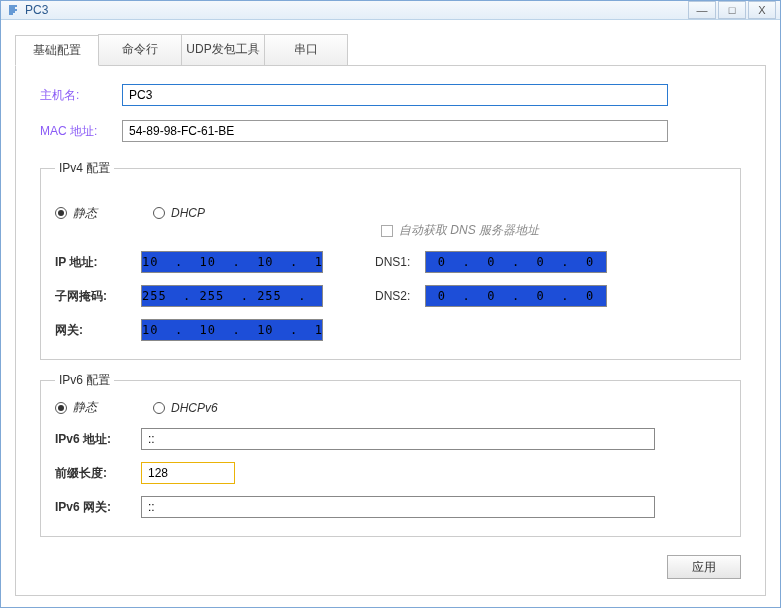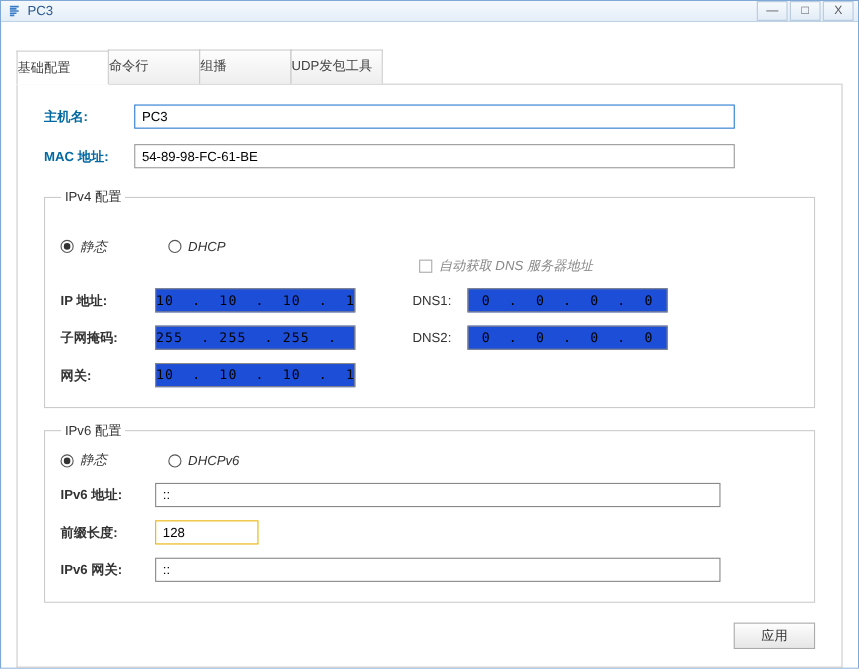--- a/index.html
+++ b/index.html
@@ -9,21 +9,20 @@
       color: #333;
       background: #fff;
     }
     .window {
       width: 781px;
       height: 608px;
       border: 1px solid #7fa8d6;
       display: flex;
       flex-direction: column;
       background: #fff;
-      gap: 11px;
     }
     .titlebar {
       height: 26px;
       background: linear-gradient(to bottom, #f4f8fc 0%, #e4eef8 100%);
       border-bottom: 1px solid #bcd3e8;
       display: flex;
       align-items: center;
       padding: 0 4px;
     }
     .titlebar-icon {
@@ -61,21 +60,21 @@
       display: flex;
       flex-direction: column;
     }
     .tabs {
       display: flex;
       border-bottom: 1px solid #ccc;
     }
     .tab {
       padding: 6px 0;
       width: 84px;
-      text-align: left;
+      text-align: center;
       border: 1px solid #ccc;
       border-bottom: none;
       background: linear-gradient(to bottom, #fdfdfd, #eeeeee);
       margin-right: -1px;
       cursor: pointer;
       color: #444;
     }
     .tab.active {
       background: #fff;
       position: relative;
@@ -90,22 +89,21 @@
       display: flex;
       flex-direction: column;
     }
     .row {
       display: flex;
       align-items: center;
       margin-bottom: 14px;
     }
     .label {
       width: 82px;
-      color: #0369a1;
-      font-weight: bold;
+      color: #8b5cf6;
     }
     .input-wide {
       border: 1px solid #2a7ad1;
       height: 22px;
       padding: 0 6px;
       width: 546px;
       font-size: 12px;
       font-family: inherit;
       outline: none;
     }
@@ -252,22 +250,22 @@
       <div class="titlebar-btn">□</div>
       <div class="titlebar-btn">X</div>
     </div>
   </div>
 
   <div class="content">
 
     <div class="tabs">
       <div class="tab active">基础配置</div>
       <div class="tab">命令行</div>
-      <div class="tab">组播</div>
       <div class="tab">UDP发包工具</div>
+      <div class="tab">串口</div>
     </div>
 
     <div class="panel">
 
       <div class="row">
         <span class="label">主机名:</span>
         <input class="input-wide" value="PC3" style="">
       </div>
 
       <div class="row">

